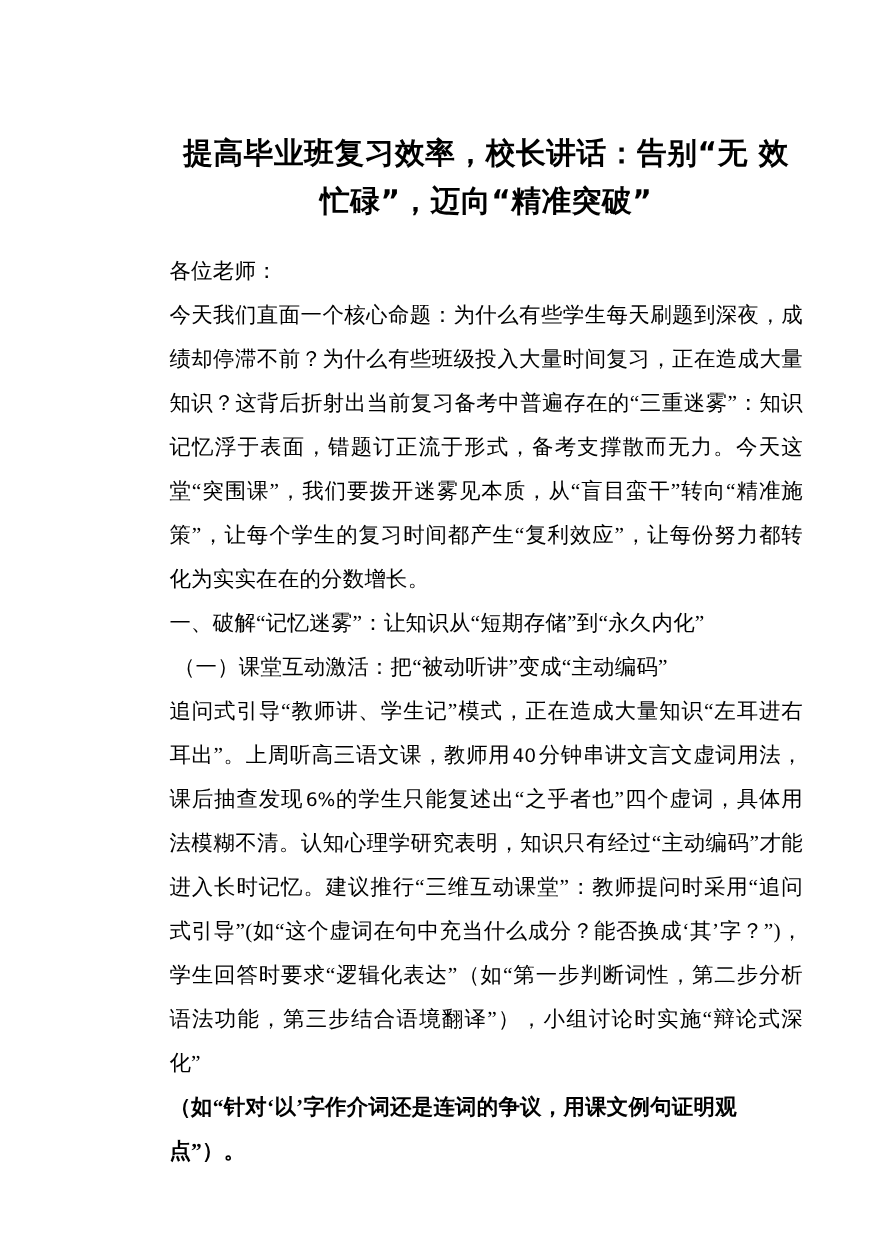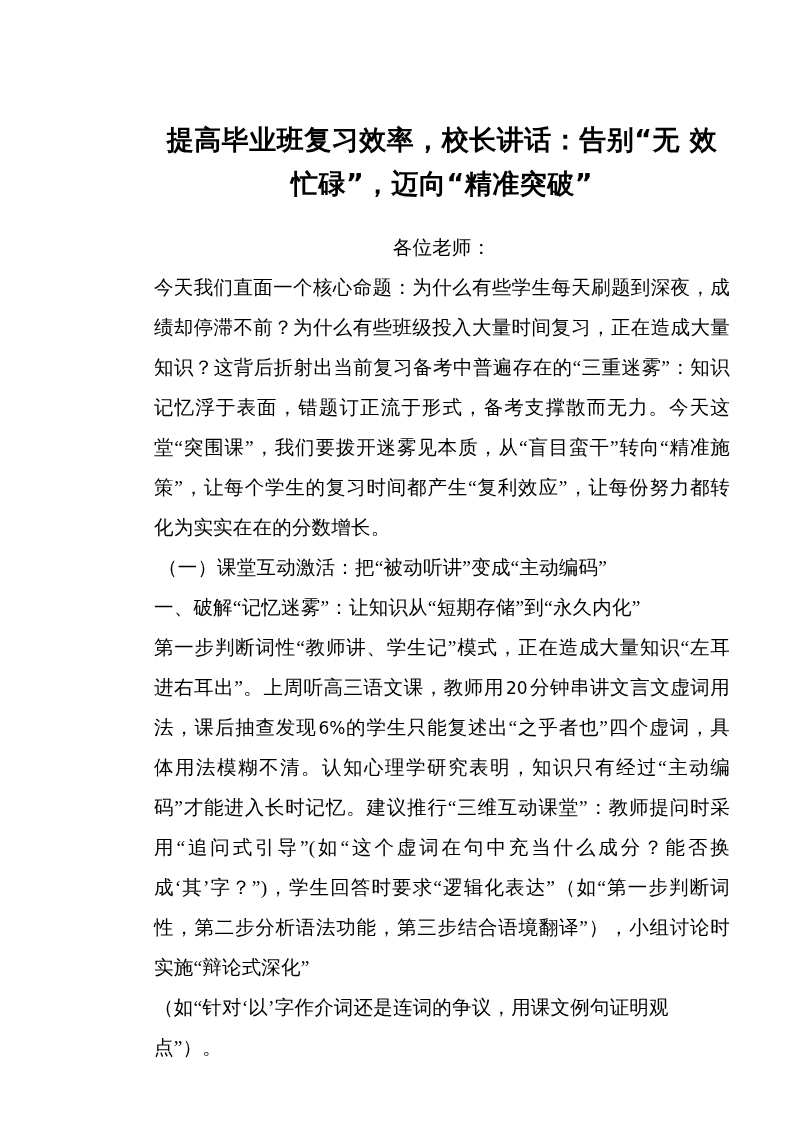--- a/index.html
+++ b/index.html
@@ -50,34 +50,35 @@
     font-size: 19.5px;
     line-height: 40px;
     text-align: justify;
     text-justify: inter-character;
     margin: 0;
     color: #000000;
     letter-spacing: 0.2px;
   }
 
   .para.salutation {
-    text-align: center;
+    text-align: left;
   }
 
   .para.heading-1 {
     text-align: left;
   }
 
   .para.heading-2 {
     text-align: left;
     text-indent: 4px;
   }
 
   .para.last-line {
     text-align: left;
+    font-weight: bold;
   }
 
   
   .num {
     font-family: "DejaVu Sans", "Liberation Sans", sans-serif;
     font-size: 17px;
     letter-spacing: 0;
   }
   .num.spaced-both { margin: 0 2px; }
   .num.spaced-left { margin-left: 2px; }
@@ -90,22 +91,22 @@
 
     <h1 class="doc-title">
       <span>提高毕业班复习效率，校长讲话：告别“无</span>
       <span>效忙碌”，迈向“精准突破”</span>
     </h1>
 
     <p class="para salutation">各位老师：</p>
 
     <p class="para">今天我们直面一个核心命题：为什么有些学生每天刷题到深夜，成绩却停滞不前？为什么有些班级投入大量时间复习，正在造成大量知识？这背后折射出当前复习备考中普遍存在的“三重迷雾”：知识记忆浮于表面，错题订正流于形式，备考支撑散而无力。今天这堂“突围课”，我们要拨开迷雾见本质，从“盲目蛮干”转向“精准施策”，让每个学生的复习时间都产生“复利效应”，让每份努力都转化为实实在在的分数增长。</p>
 
+    <p class="para heading-1">一、破解“记忆迷雾”：让知识从“短期存储”到“永久内化”</p>
+
     <p class="para heading-2">（一）课堂互动激活：把“被动听讲”变成“主动编码”</p>
 
-    <p class="para heading-1">一、破解“记忆迷雾”：让知识从“短期存储”到“永久内化”</p>
-
-    <p class="para"><span>第一步判断词性“教师讲、学生记”模式，正在造成大量知识“左耳进右耳出”。上周听高三语文课，教师用</span><span class="num spaced-both">20</span><span>分钟串讲文言文虚词用法，课后抽查发现</span><span class="num spaced-left">6%</span><span>的学生只能复述出“之乎者也”四个虚词，具体用法模糊不清。认知心理学研究表明，知识只有经过“主动编码”才能进入长时记忆。建议推行“三维互动课堂”：教师提问时采用“追问式引导”(如“这个虚词在句中充当什么成分？能否换成‘其’字？”)，学生回答时要求“逻辑化表达”（如“第一步判断词性，第二步分析语法功能，第三步结合语境翻译”），小组讨论时实施“辩论式深化”</span></p>
+    <p class="para"><span>追问式引导“教师讲、学生记”模式，正在造成大量知识“左耳进右耳出”。上周听高三语文课，教师用</span><span class="num spaced-both">40</span><span>分钟串讲文言文虚词用法，课后抽查发现</span><span class="num spaced-left">6%</span><span>的学生只能复述出“之乎者也”四个虚词，具体用法模糊不清。认知心理学研究表明，知识只有经过“主动编码”才能进入长时记忆。建议推行“三维互动课堂”：教师提问时采用“追问式引导”(如“这个虚词在句中充当什么成分？能否换成‘其’字？”)，学生回答时要求“逻辑化表达”（如“第一步判断词性，第二步分析语法功能，第三步结合语境翻译”），小组讨论时实施“辩论式深化”</span></p>
 
     <p class="para last-line">（如“针对‘以’字作介词还是连词的争议，用课文例句证明观点”）。</p>
 
   </div>
 </div>
 
 </body></html>

